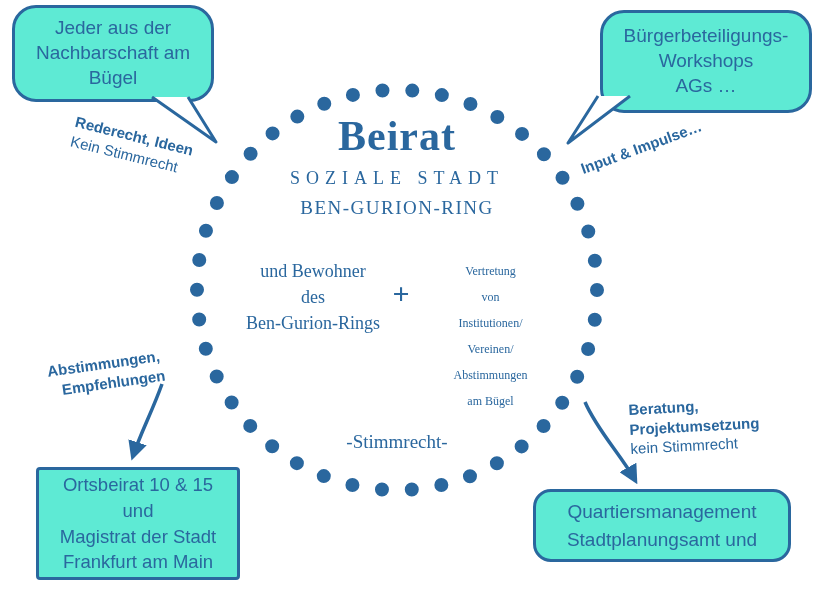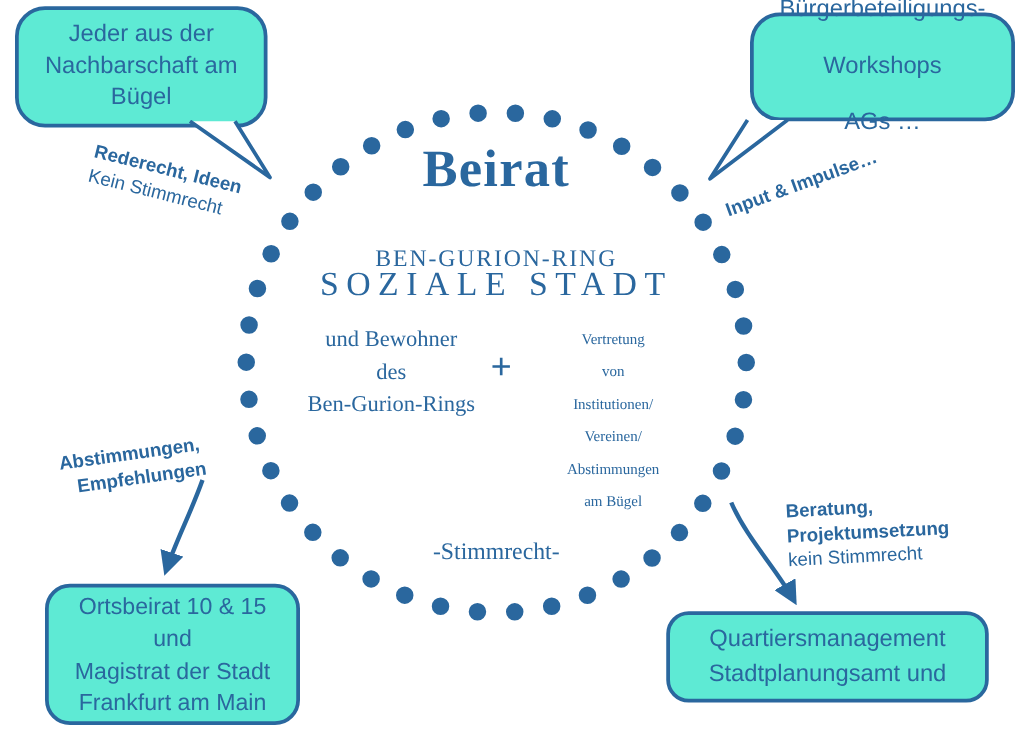--- a/index.html
+++ b/index.html
@@ -11,40 +11,40 @@
   .bg-svg { position:absolute; left:0; top:0; z-index:0; }
 
   
   .bubble {
     position:absolute; box-sizing:border-box;
     border:3px solid #2a679e; border-radius:24px; background:#5eead4;
     display:flex; flex-direction:column; justify-content:center;
     text-align:center; line-height:1.3; z-index:2; font-size:19px;
   }
   .bubble.tl { left:12px;  top:5px;   width:202px; height:97px;  }
-  .bubble.tr { left:600px; top:10px;  width:212px; height:87px;gap:20px;  }
-  .bubble.bl { left:36px;  top:467px; width:204px; height:113px; border-radius:20px; font-size:18.5px; line-height:1.4; }
+  .bubble.tr { left:600px; top:10px;  width:212px; height:103px;  }
+  .bubble.bl { left:36px;  top:467px; width:204px; height:113px; border-radius:4px; font-size:18.5px; line-height:1.4; }
   .bubble.br { left:533px; top:489px; width:258px; height:73px;  border-radius:18px; line-height:1.45; }
 
   .tail { position:absolute; z-index:3; }
   .tail.tl { left:138px; top:96px; }
   .tail.tr { left:558px; top:95px; }
 
   
   .note { position:absolute; z-index:2; font-size:15px; line-height:1.3; white-space:nowrap; }
   .note .b { font-weight:700; }
   .note.ntl { left:78px;  top:112px; transform:rotate(14deg);  transform-origin:left top; }
   .note.ntr { left:578px; top:160px; transform:rotate(-20deg); transform-origin:left top; font-weight:700; }
   .note.nbl { left:46px;  top:362px; transform:rotate(-8deg);  transform-origin:left top; font-weight:700; }
   .note.nbr { left:628px; top:400px; transform:rotate(-3deg);  transform-origin:left top; }
 
   
   .ctr { position:absolute; z-index:1; text-align:center;font-family:Liberation Serif, serif; }
   .title      { left:397px; top:112px; transform:translateX(-50%); font-size:42px; font-weight:700; letter-spacing:1px; }
-  .sub1       { left:397px; top:168px; transform:translateX(-50%); font-size:27px; letter-spacing:6px;margin-top:44px; }
+  .sub1       { left:397px; top:168px; transform:translateX(-50%); font-size:18px; letter-spacing:6px; }
   .sub2       { left:397px; top:197px; transform:translateX(-50%); font-size:19px; letter-spacing:1.5px; }
   .col-left   { left:228px; top:258px; width:170px; font-size:18px; line-height:26px; }
   .col-right  { left:408px; top:258px; width:165px; font-size:12px; line-height:26px; }
   .plus       { left:401px; top:277px; transform:translateX(-50%); font-size:30px; font-weight:700; }
   .stimmrecht { left:397px; top:431px; transform:translateX(-50%); font-size:19px; }
 </style>
 </head>
 <body>
 
 <div class="stage">

